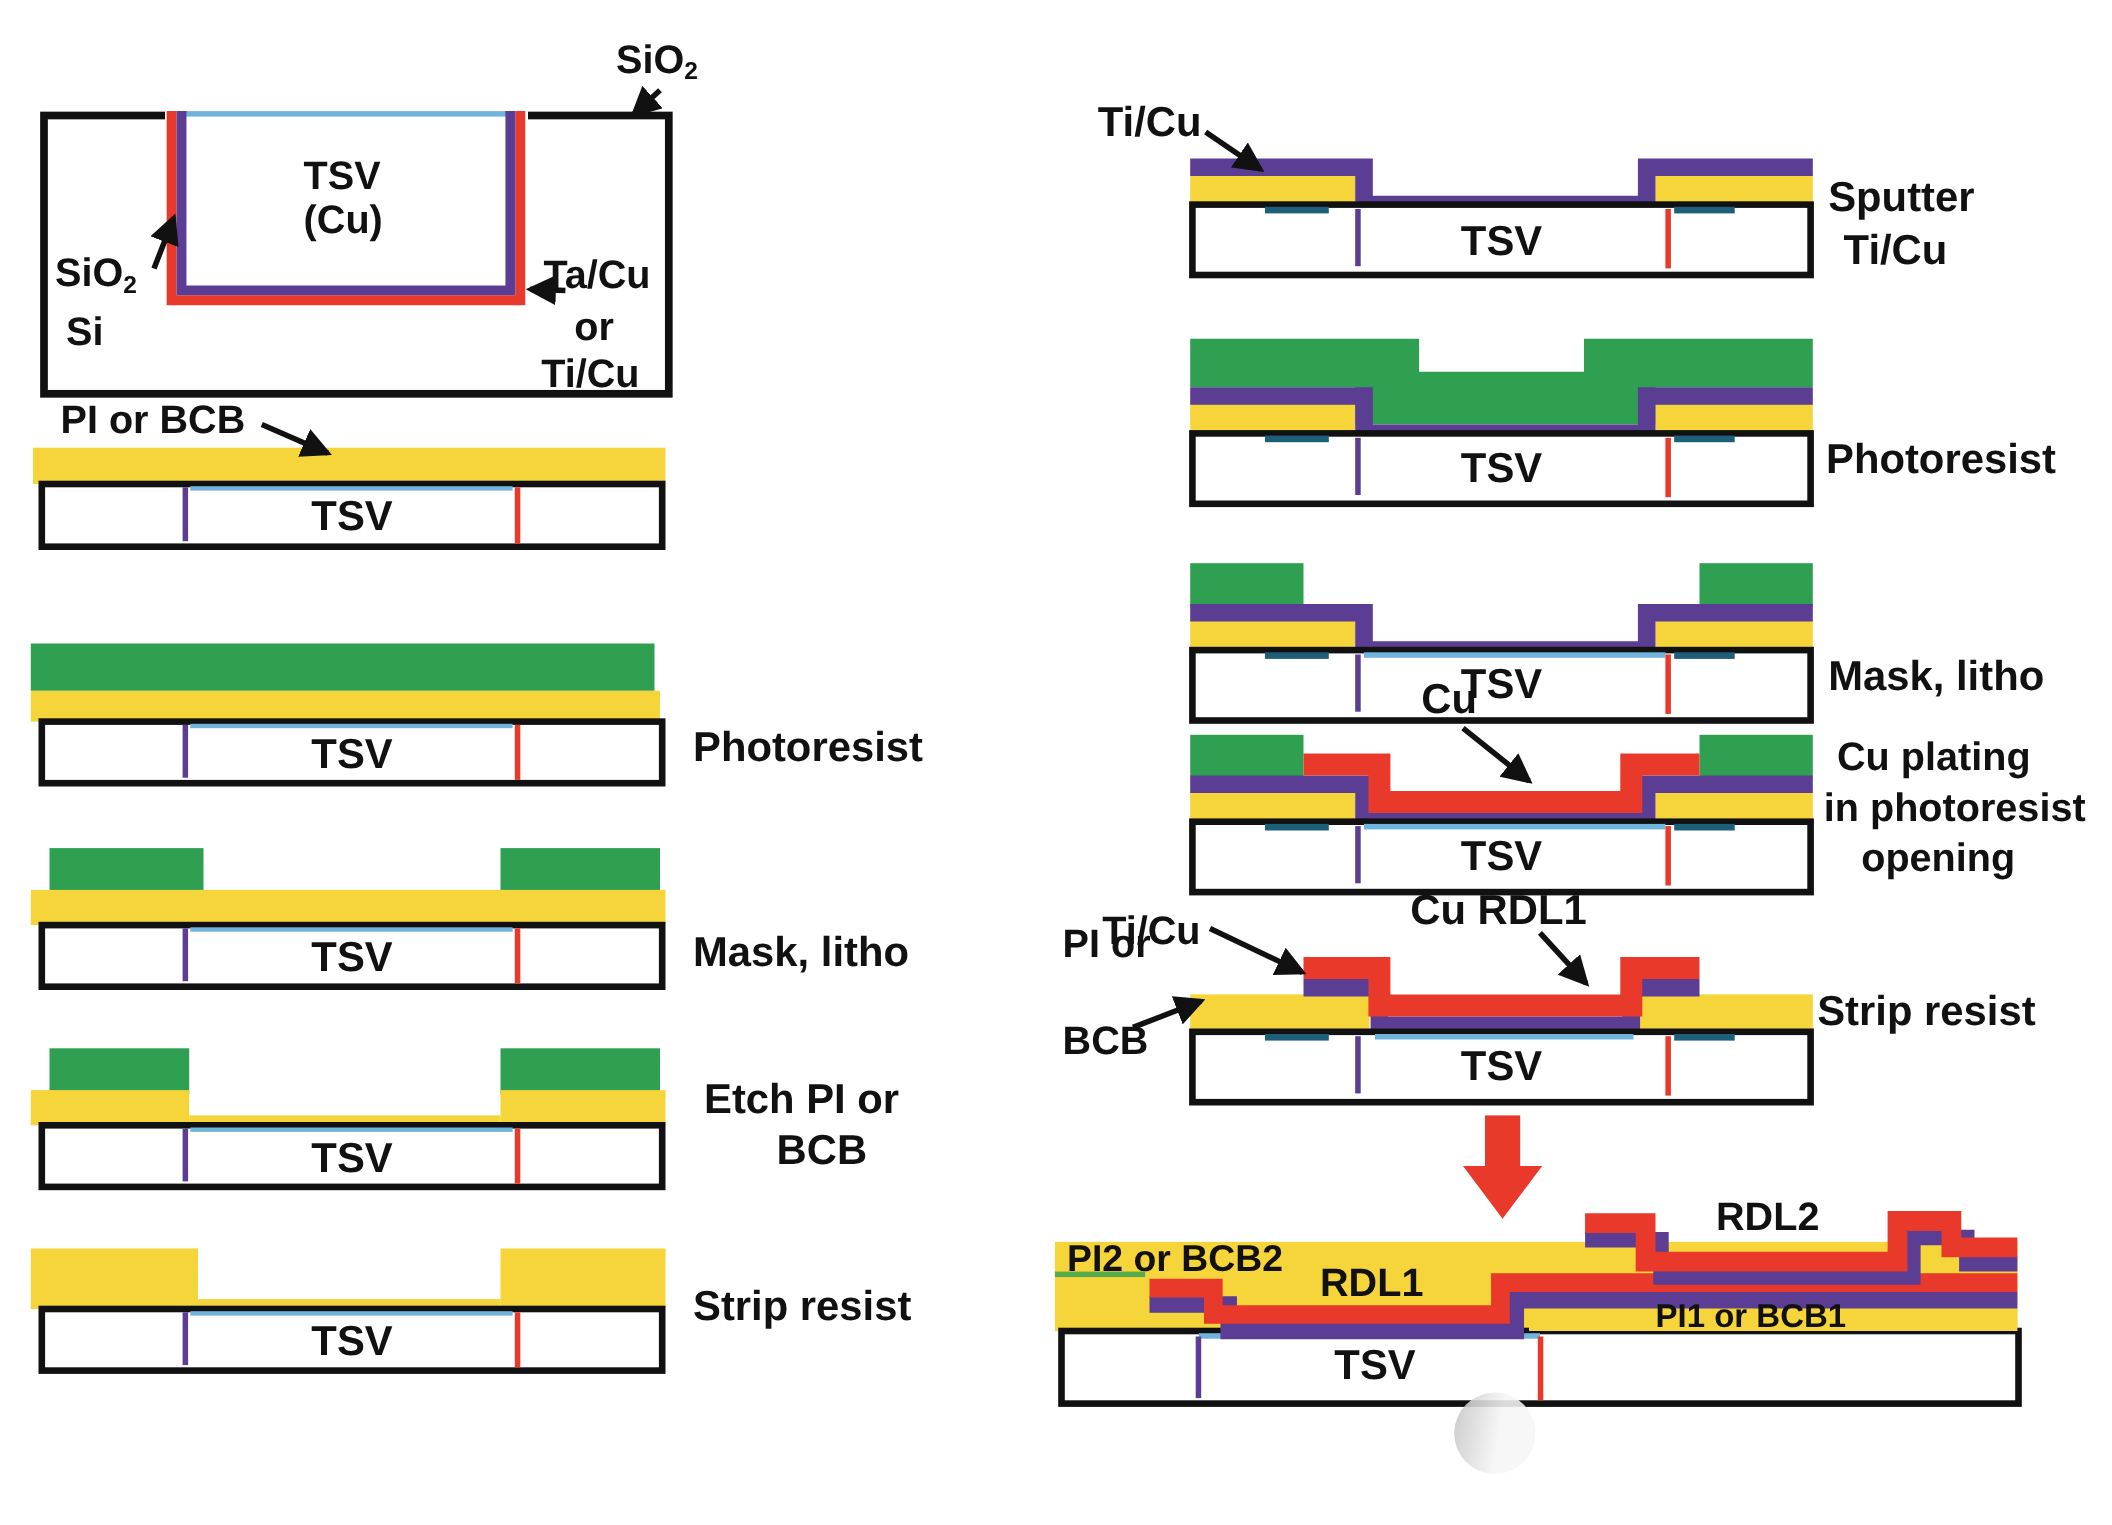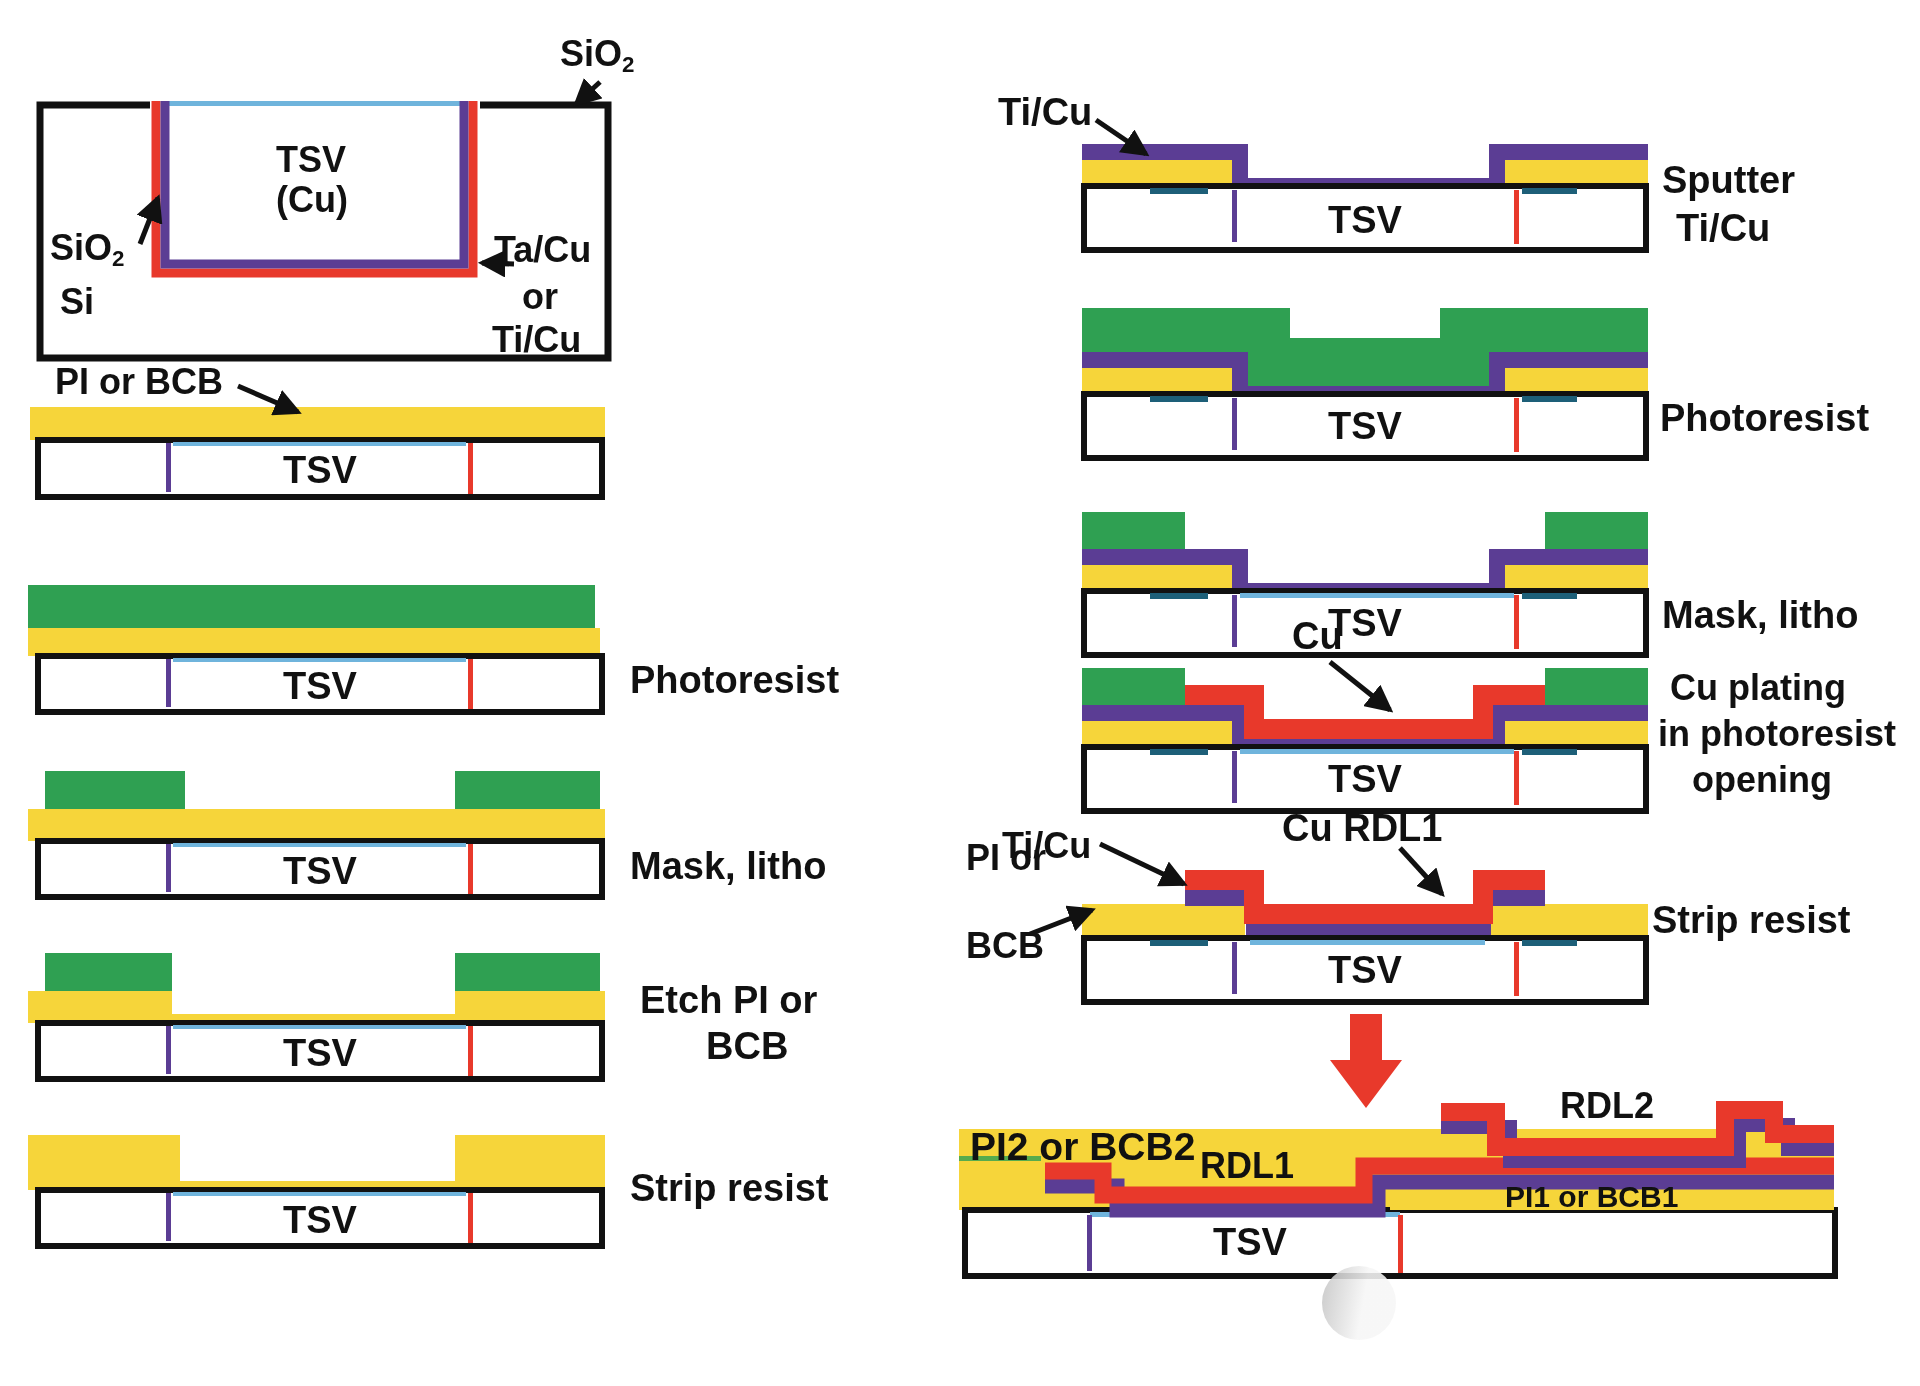--- a/index.html
+++ b/index.html
@@ -4,21 +4,21 @@
 <style>
   :root{
     --yellow:#F6D53A; --green:#2FA052; --purple:#5B3D94; --red:#E8392B;
     --cyan:#6FB4DC; --teal:#1D5F78; --ink:#111111; --bg:#FFFFFF; --gray:#C9C9C9;
   }
   html,body{margin:0;padding:0;background:var(--bg);}
   #stage{position:relative;width:1920px;height:1386px;background:var(--bg);overflow:hidden;
          font-family:"Liberation Sans",sans-serif;}
   #diagram{position:absolute;left:0;top:0;}
   .lbl{position:absolute;font-weight:bold;color:var(--ink);white-space:nowrap;line-height:1.1;}
-  .ctr{transform:translateX(-50%);text-align:left;}.f30{font-size:30px}.f34{font-size:39px}.f36{font-size:36px}
+  .ctr{transform:translateX(-50%);text-align:left;}.f30{font-size:30px}.f34{font-size:34px}.f36{font-size:36px}
   .f38{font-size:38px}.f40{font-size:36px}
   .sub{font-size:0.62em;vertical-align:-0.28em}
   
   .f-yel{fill:var(--yellow)} .f-grn{fill:var(--green)} .f-red{fill:var(--red)}
   .f-pur{fill:var(--purple)} .f-cyn{fill:var(--cyan)} .f-teal{fill:var(--teal)}
   .f-wht{fill:#fff}
   .s-pur{stroke:var(--purple);fill:none} .s-red{stroke:var(--red);fill:none}
   .box{fill:#fff;stroke:var(--ink);}
   .arr{stroke:var(--ink);stroke-width:5;}
   #caption{position:absolute;left:410px;top:1304px;width:1020px;text-align:center;

